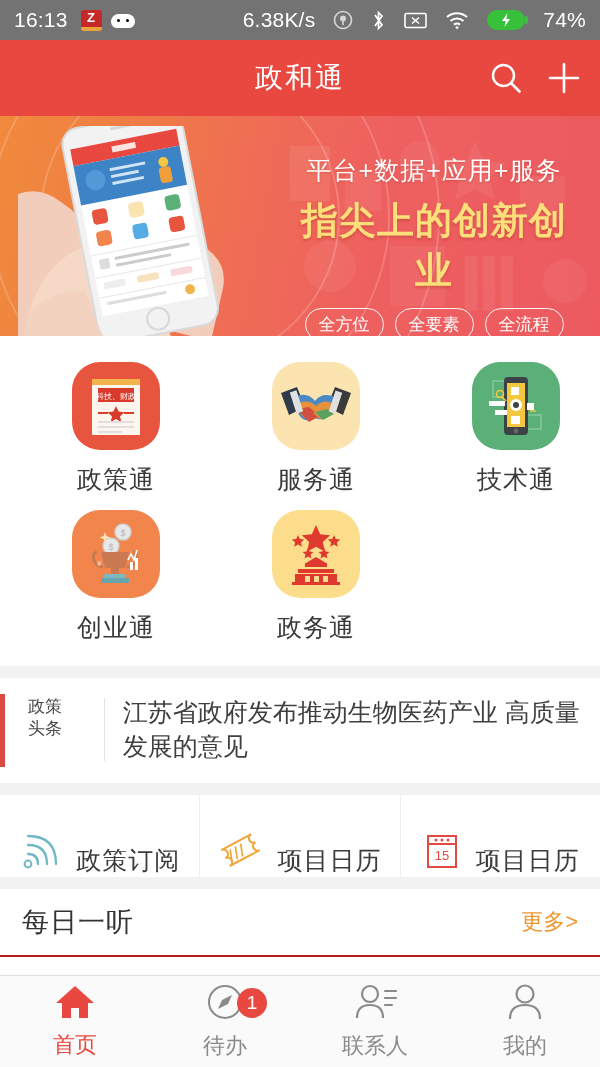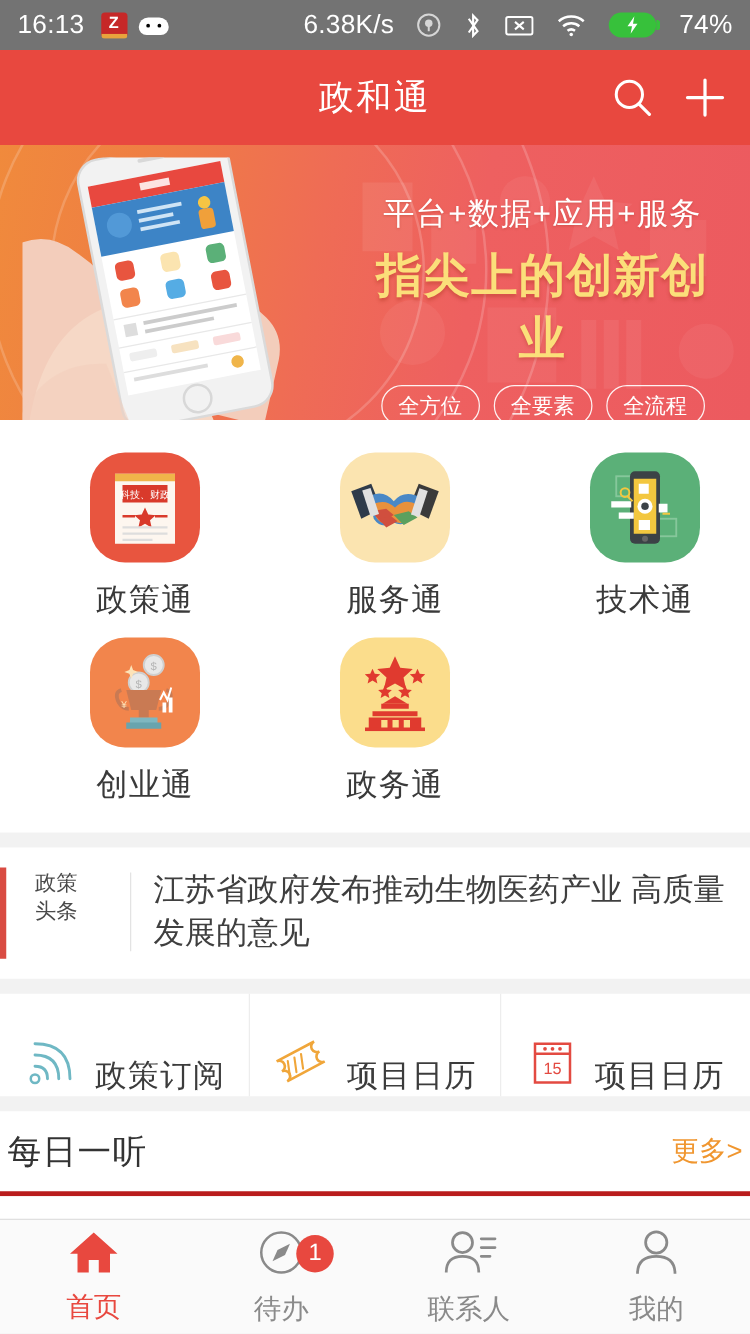--- a/index.html
+++ b/index.html
@@ -132,21 +132,21 @@
   }
   .quick-item {
     flex:1; display:flex; align-items:flex-end; justify-content:center; gap:13px; cursor:pointer;
   }
   .quick-item + .quick-item { border-left:1px solid #ededed; }
   .quick-label { font-size:25px; color:#3c3c3c; letter-spacing:1px; }
 
   
   .daily {
     background:#fff; margin-top:12px; height:68px; display:flex; align-items:center;
-    padding:0 6px; border-bottom:4px solid #b91c1c;
+    padding:0 22px; border-bottom:2px solid #b91c1c;
   }
   .daily-title { font-size:27px; color:#333; letter-spacing:1px; }
   .daily-more { margin-left:auto; font-size:22px; color:#f0962f; cursor:pointer; }
   .daily-body { background:#fff; height:30px; }
 
   
   .tabbar {
     position:absolute; left:0; bottom:0; width:600px; height:92px; background:#fafafa;
     border-top:1px solid #e0e0e0; display:flex;
   }

